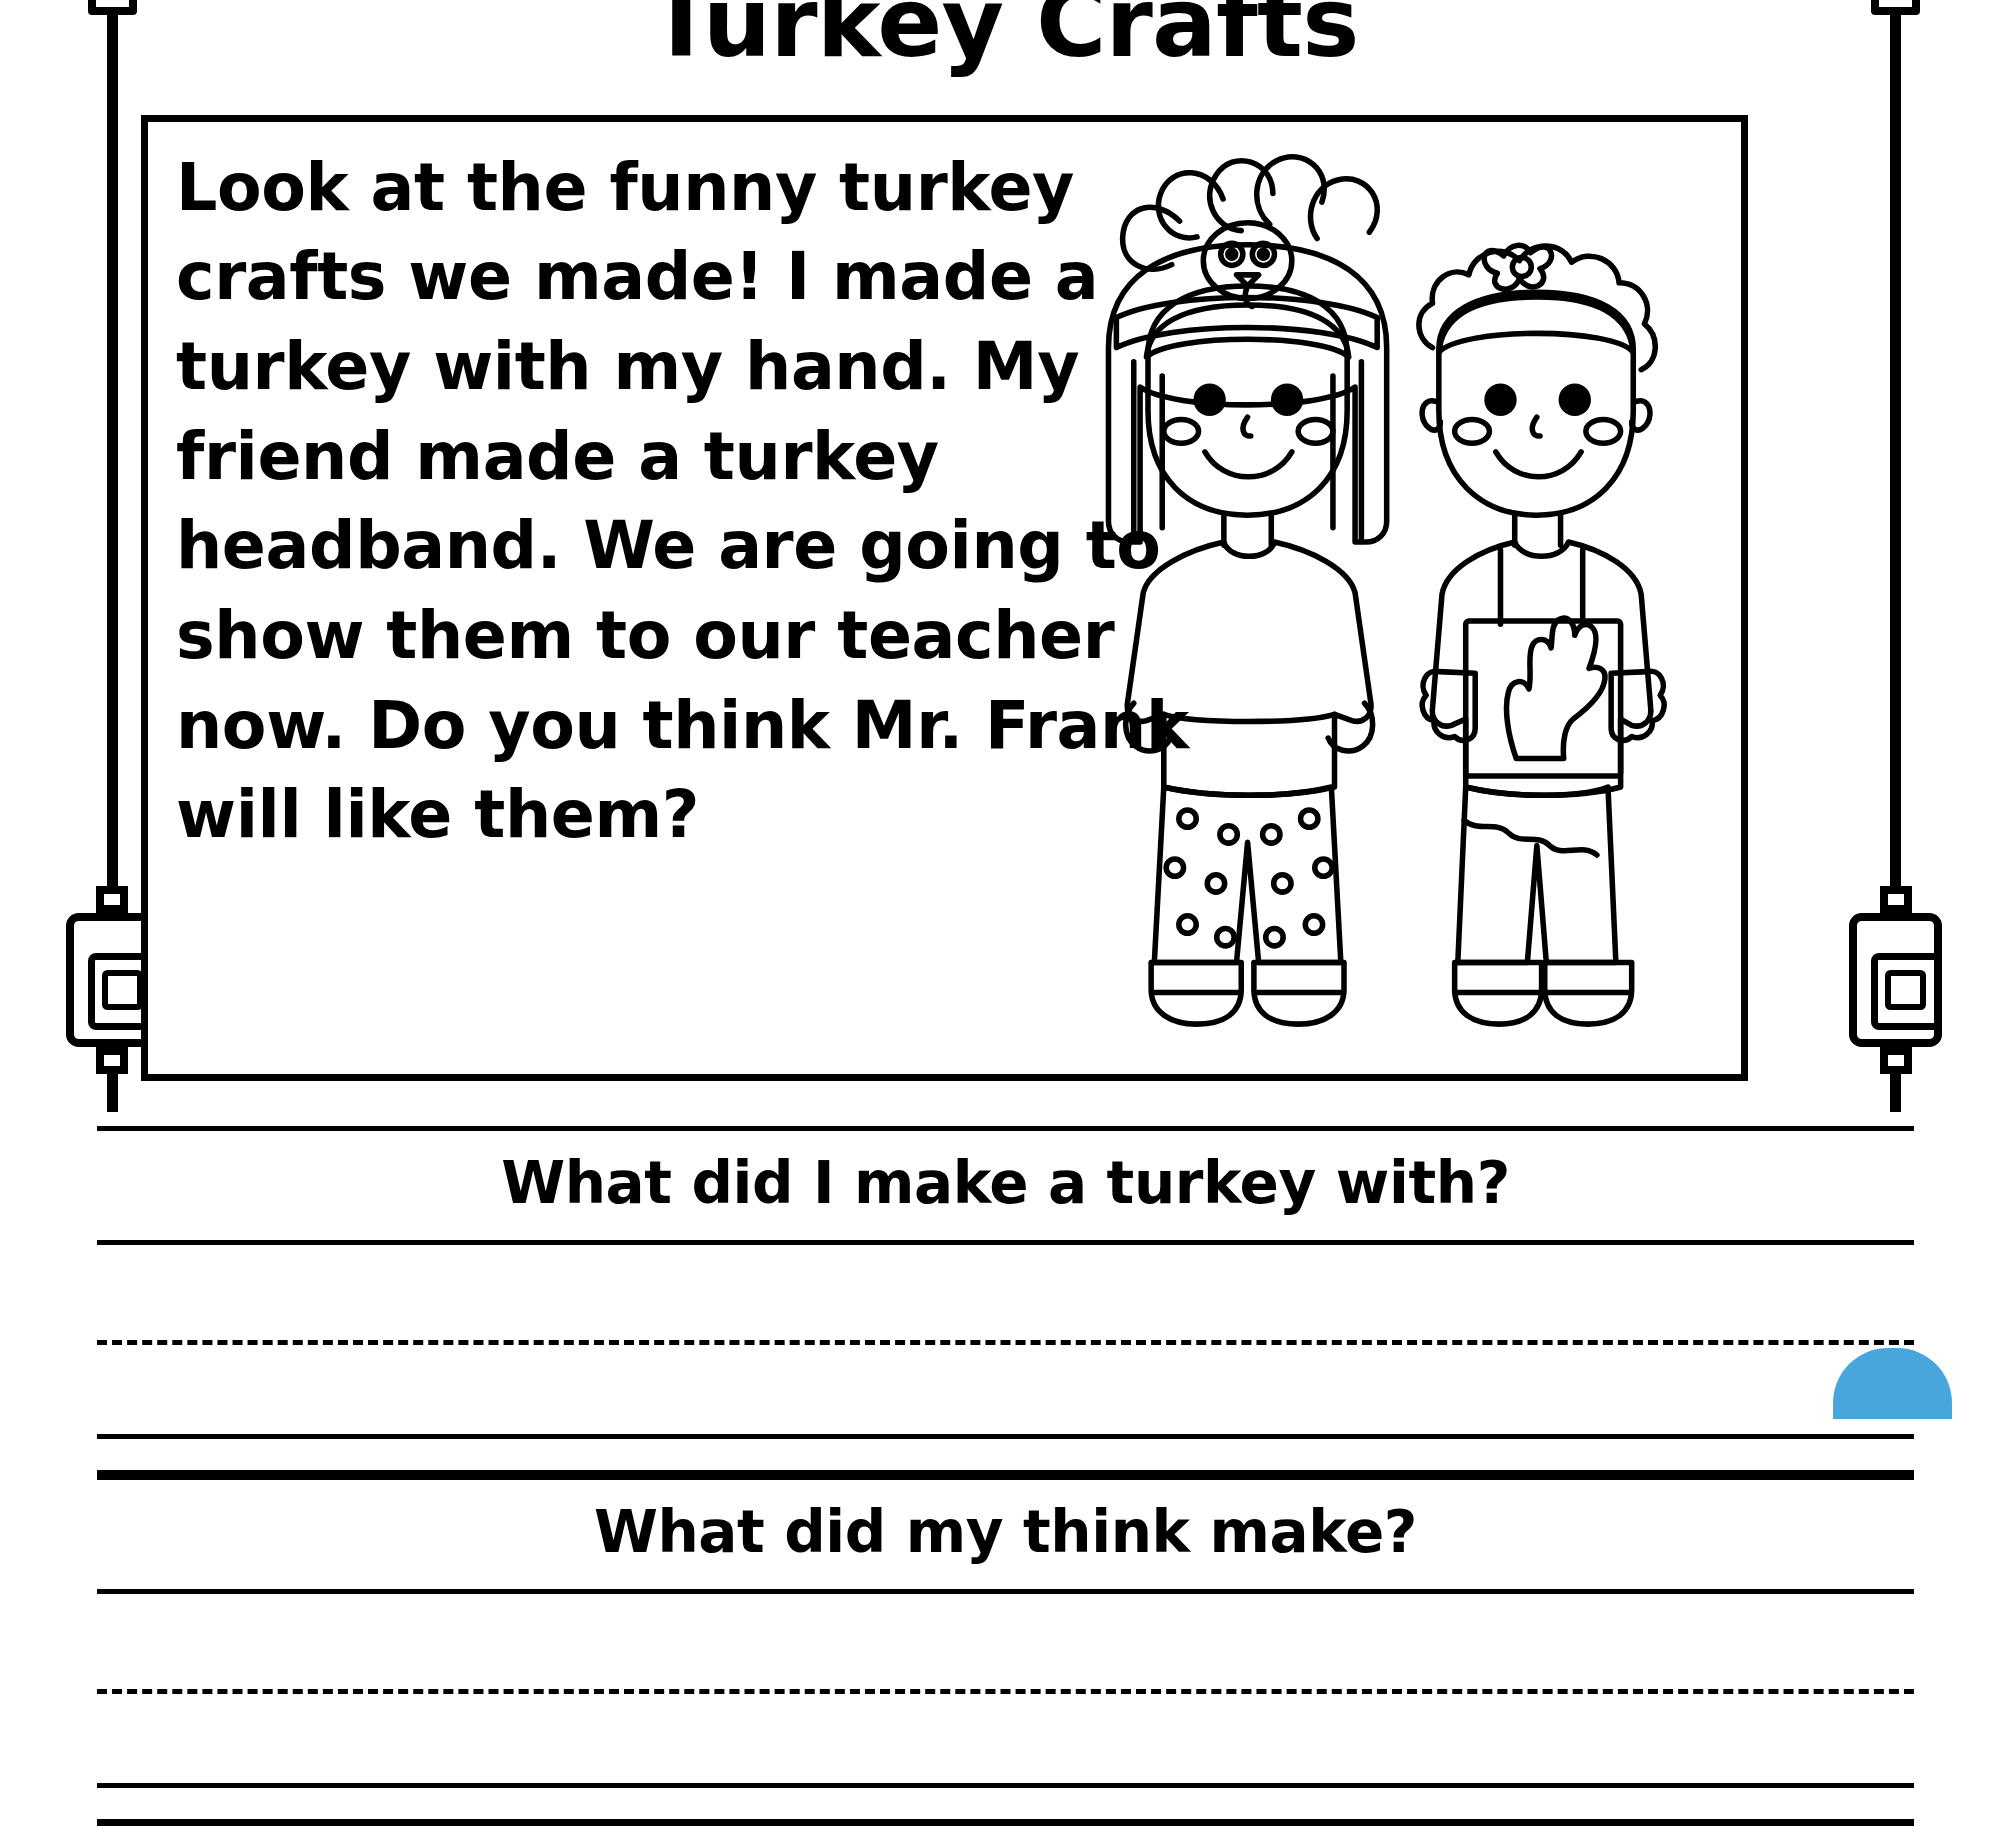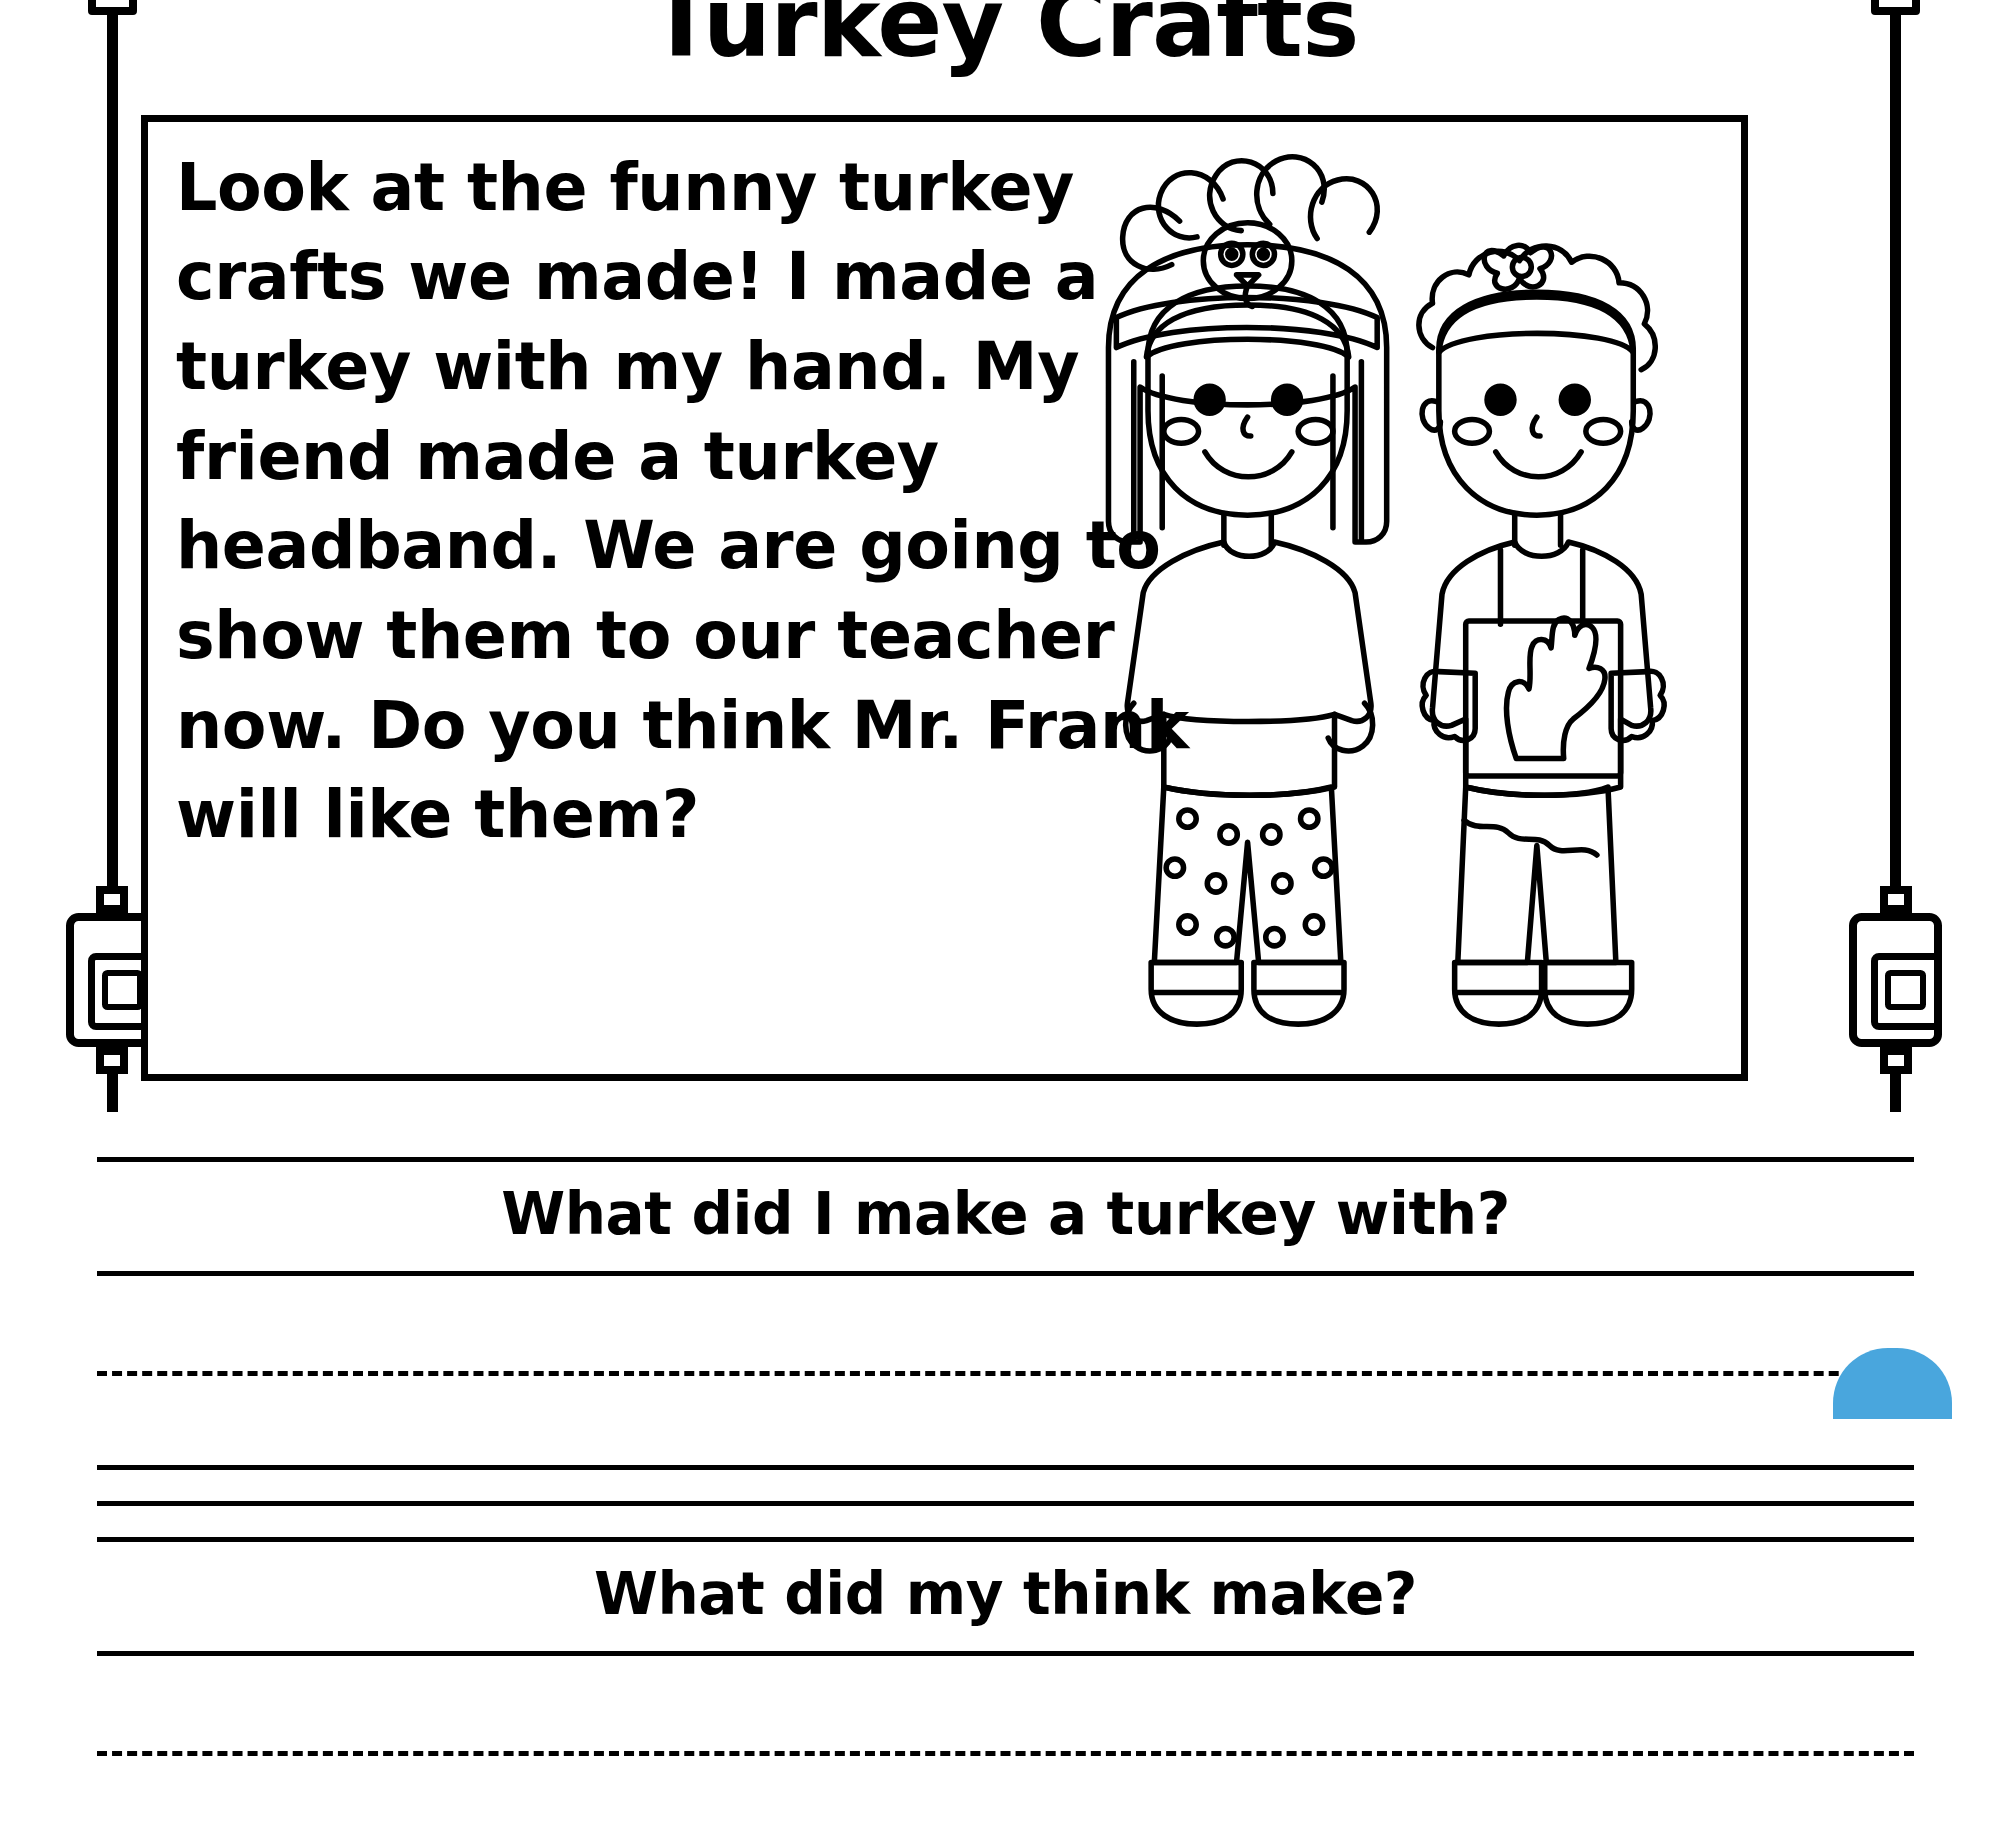--- a/index.html
+++ b/index.html
@@ -132,21 +132,21 @@
 
   
   #qa-area {
     position: absolute;
     left: 97px;
     top: 1126px;
     width: 1817px;
     height: 711px;
   }
 
-  .qa-block { position: relative; margin-top: 31px; }
+  .qa-block { position: relative; }
 
   .q-band {
     position: relative;
     height: 119px;
     border-top: 5.5px solid #000;
     border-bottom: 5.5px solid #000;
     display: flex;
     align-items: center;
     justify-content: center;
     background: #fff;

